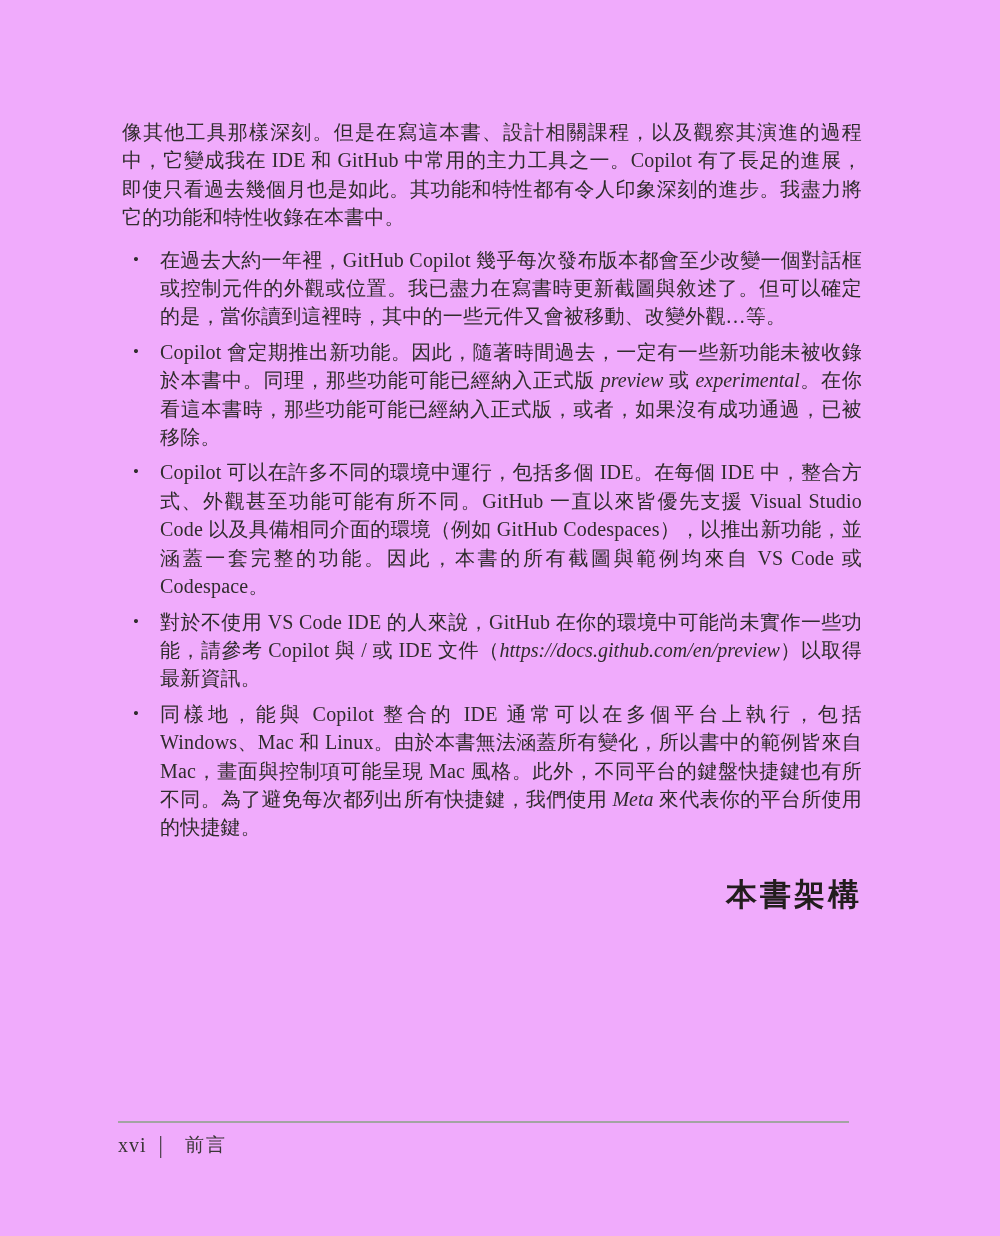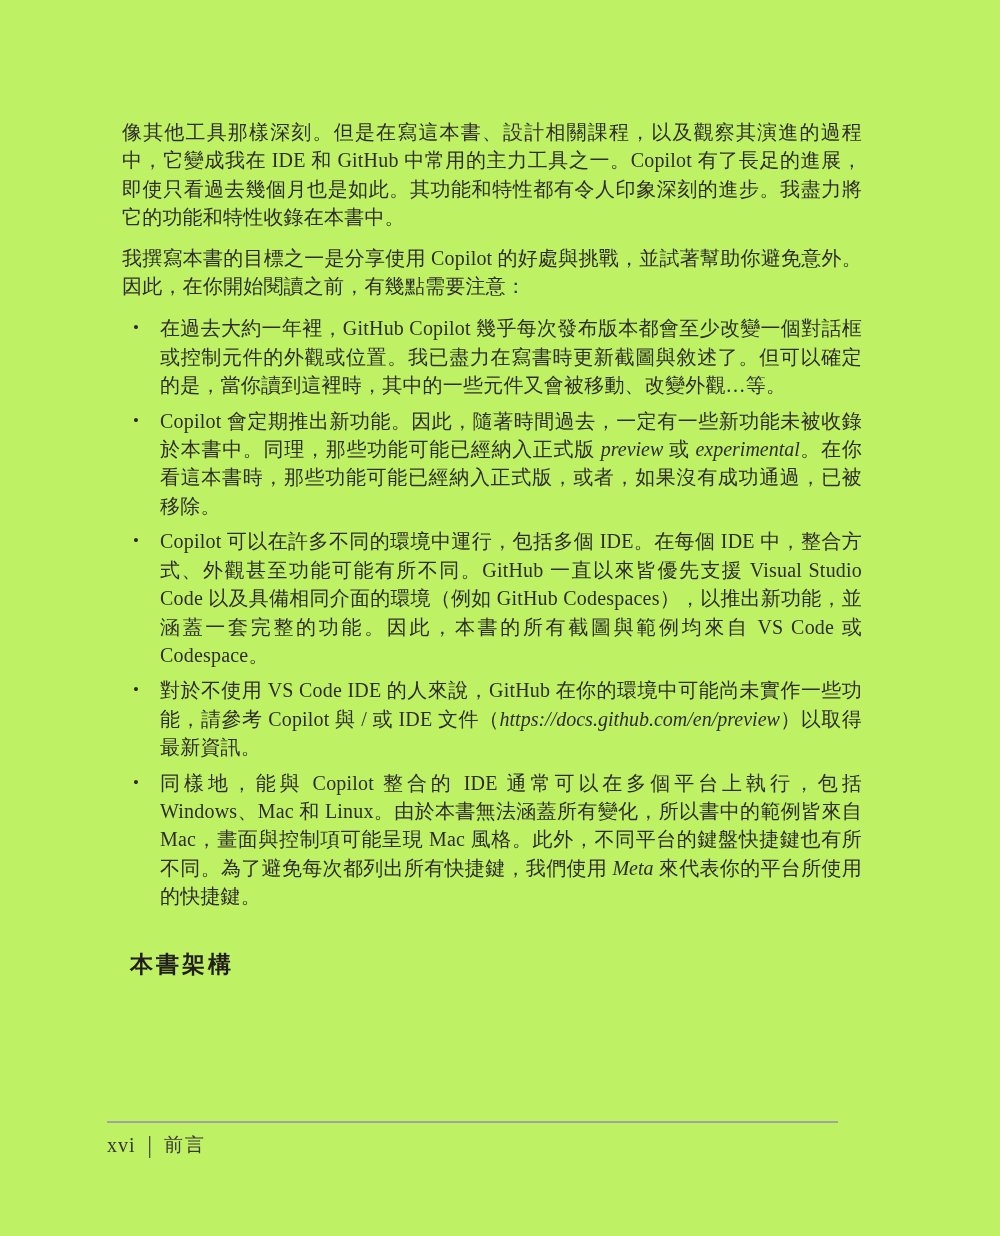--- a/index.html
+++ b/index.html
@@ -1,19 +1,19 @@
 <!DOCTYPE html>
 <html><head>
 <meta charset="utf-8">
 <style>
   html,body { margin:0; padding:0; background:#ffffff; }
   .page {
     position:relative;
     width:1000px; height:1236px;
-    background:#bef264;
+    background:#f0abfc;
     font-family:"Liberation Serif","DejaVu Serif",serif;
     color:#302c2d;
     overflow:hidden;
   }
   .content {
     position:absolute;
     left:122px; top:118px; width:740px;
     font-size:20px;
     line-height:28.4px;
     text-align:justify;
@@ -34,61 +34,60 @@
   ul.notes-list li .bullet-dot {
     position:absolute;
     left:11px; top:0px;
     font-size:17px;
     letter-spacing:0;
   }
   em.latin-italic { font-style:italic; letter-spacing:0; }
   .kai-emphasis { font-weight:bold; font-style:italic; }
   h1.section-heading {
     font-family:"Liberation Sans","DejaVu Sans",sans-serif;
-    font-size:23px;
+    font-size:31px;
     font-weight:900;
     color:#231d1e;
     letter-spacing:3px;
     line-height:34px;
-    margin:36px 0 22px 8px;
-    text-align:left;
+    margin:36px 0 22px 16px;
+    text-align:right;
   }
   .footer {
     position:absolute;
-    left:107px; top:1121px; width:731px;
+    left:118px; top:1121px; width:731px;
   }
   .footer-rule {
     height:0;
     border-top:2px solid #a3a3a3;
   }
   .footer-line {
     margin-top:9px;
     font-size:20px;
     color:#3a3637;
     display:flex;
     align-items:center;
   }
   .footer-page-number { letter-spacing:1px; }
   .footer-divider {
     margin:0 12px 0 12px;
     font-size:22px;
     font-weight:400;
     transform:scaleY(1.1);
   }
-  .footer-section { font-size:19px; letter-spacing:2px; }
+  .footer-section { margin-left:10px; font-size:19px; letter-spacing:2px; }
 </style>
 </head>
 <body>
 
 <div class="page">
   <div class="content">
 
     <p>像其他工具那樣深刻。但是在寫這本書、設計相關課程，以及觀察其演進的過程中，它變成我在 IDE 和 GitHub 中常用的主力工具之一。Copilot 有了長足的進展，即使只看過去幾個月也是如此。其功能和特性都有令人印象深刻的進步。我盡力將它的功能和特性收錄在本書中。</p>
 
-    <p>我撰寫本書的目標之一是分享使用 Copilot 的好處與挑戰，並試著幫助你避免意外。因此，在你開始閱讀之前，有幾點需要注意：</p>
 
     <ul class="notes-list">
 
       <li>
         <span class="bullet-dot">•</span>
         <span>在過去大約一年裡，GitHub Copilot 幾乎每次發布版本都會至少改變一個對話框或控制元件的外觀或位置。我已盡力在寫書時更新截圖與敘述了。但可以確定的是，當你讀到這裡時，其中的一些元件又會被移動、改變外觀…等。</span>
       </li>
 
       <li>
         <span class="bullet-dot">•</span>

